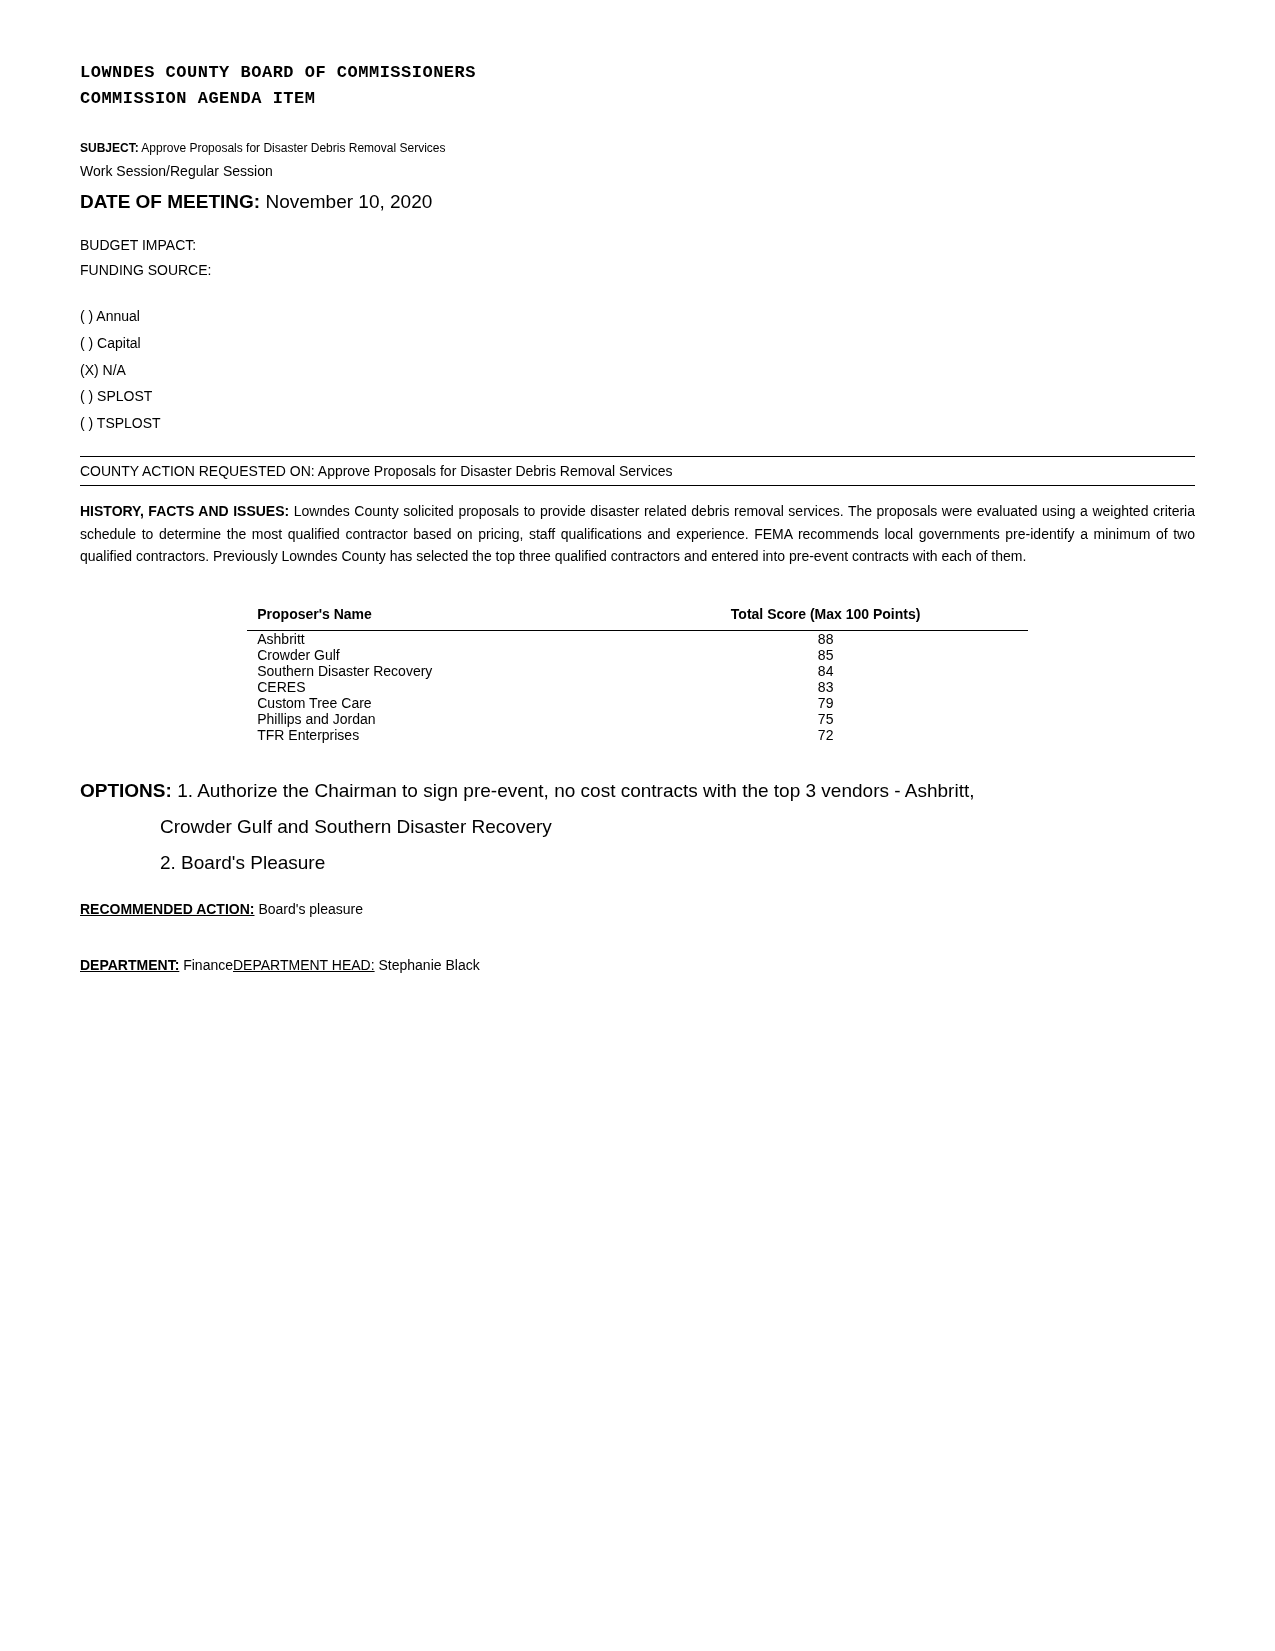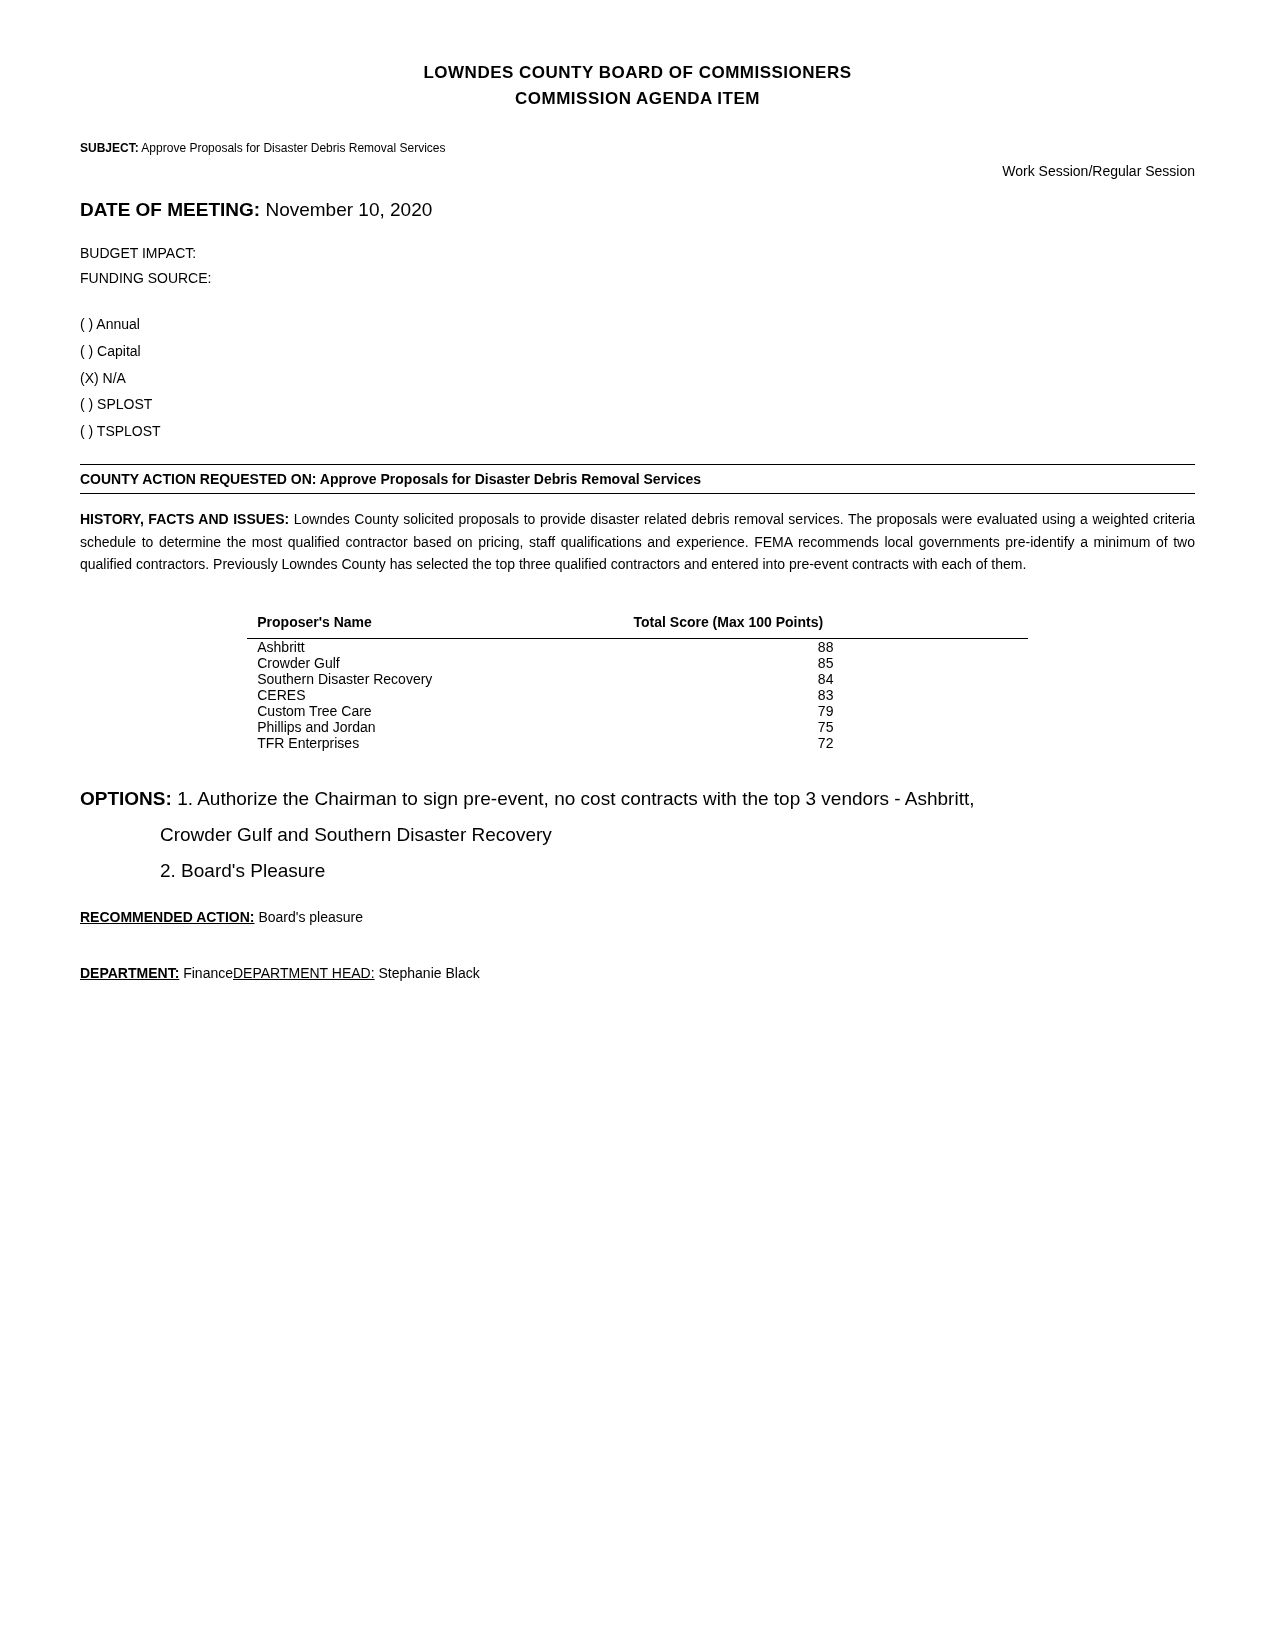--- a/index.html
+++ b/index.html
@@ -12,40 +12,40 @@
       background: #fff;
       font-family: Arial, Helvetica, sans-serif;
       font-size: 14px;
       color: #000;
       width: 1275px;
       min-height: 1651px;
       padding: 60px 80px;
     }
 
     .page-header {
-      text-align: center;
       margin-bottom: 30px;
+      font-family: Liberation Mono, monospace;
     }
 
     .page-header h1 {
       font-size: 17px;
       font-weight: bold;
       letter-spacing: 0.5px;
       line-height: 1.5;
     }
 
     .subject-line {
       margin-bottom: 8px;
       font-size: 12px;
     }
 
     .session-line {
-      text-align: right;
-      font-size: 14px;
-      margin-bottom: 20px;
+      text-align: left;
+      font-size: 14px;
+      margin-bottom: 12px;
     }
 
     .date-line {
       margin-bottom: 20px;
       font-size: 19px;
     }
 
     .budget-section {
       margin-bottom: 20px;
       font-size: 14px;
@@ -57,21 +57,21 @@
       font-size: 14px;
       line-height: 1.9;
     }
 
     .county-action {
       border-top: 1px solid #000;
       border-bottom: 1px solid #000;
       padding: 6px 0;
       margin-bottom: 14px;
       font-size: 14px;
-      font-weight: bold;
+      font-weight: normal;
     }
 
     .history-section {
       margin-bottom: 30px;
       font-size: 14px;
       line-height: 1.6;
       text-align: justify;
     }
 
     .history-section .label {
@@ -84,21 +84,21 @@
     }
 
     table {
       width: 100%;
       border-collapse: collapse;
       font-size: 14px;
     }
 
     table thead tr th {
       font-weight: bold;
-      text-align: left;
+      text-align: center;
       padding: 8px 10px;
       border-bottom: 1px solid #000;
     }
 
     table thead tr th:first-child {
       text-align: left;
     }
 
     table tbody tr td {
       padding: 0 10px;

